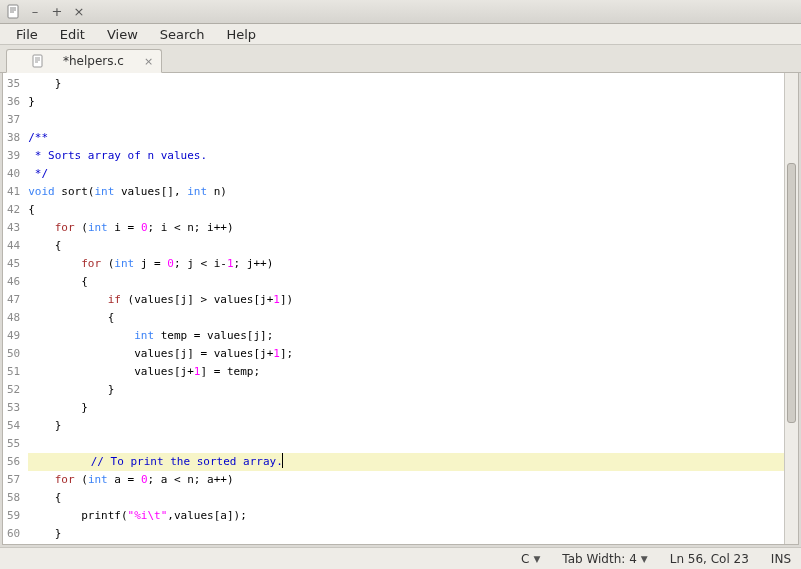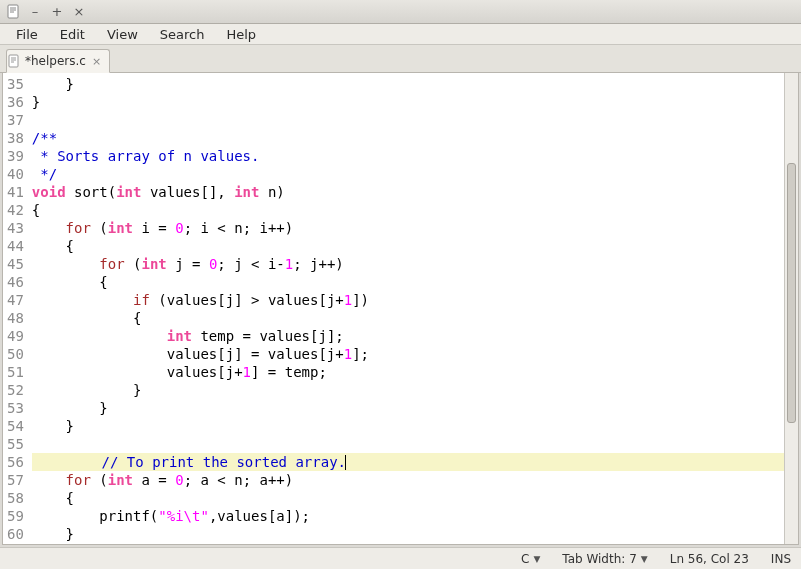--- a/index.html
+++ b/index.html
@@ -70,25 +70,25 @@
   align-items: flex-end;
   padding: 0 6px;
 }
 .tab {
   display: flex;
   align-items: center;
   background: #f5f3ee;
   border: 1px solid #b8b5ae;
   border-bottom: 1px solid #f5f3ee;
   border-radius: 3px 3px 0 0;
-  padding: 4px 6px 4px 0;
+  padding: 4px 6px 4px 24px;
   font-size: 12px;
   color: #333;
   margin-bottom: -1px;
-  gap: 4px;
+  gap: 18px;
 }
 .tab .doc-icon {
   width: 14px; height: 14px;
 }
 .tab .close-x {
   color: #888;
   font-size: 11px;
   cursor: pointer;
   padding: 0 2px;
 }
@@ -99,41 +99,41 @@
   overflow: hidden;
   position: relative;
   border: 1px solid #b8b5ae;
   border-top: none;
   margin: 0 2px 2px 2px;
 }
 .editor {
   flex: 1;
   display: flex;
   font-family: "DejaVu Sans Mono", "Liberation Mono", monospace;
-  font-size: 14px;
+  font-size: 11px;
   line-height: 18px;
   color: #000;
   overflow: hidden;
   white-space: pre;
 }
 .gutter {
   text-align: right;
   color: #8b8b8b;
   padding: 2px 6px 2px 4px;
   user-select: none;
   background: #fff;
 }
 .code {
   padding: 2px 0 2px 2px;
   flex: 1;
 }
 .line { height: 18px; }
 .code .line.hl { background: #f7f5c8; padding-left: 36px; }
 .tok-kw { color: #a52a2a; font-weight: normal; }
-.tok-type { color: #ec4899; font-weight: bold; }
+.tok-type { color: #3b82f6; font-weight: normal; }
 .tok-num { color: #ff00ff; }
 .tok-cmt { color: #0000cd; }
 .tok-str { color: #ff00ff; }
 .scrollbar {
   width: 14px;
   background: #eeece7;
   border-left: 1px solid #c8c6c0;
   position: relative;
 }
 .scroll-thumb {
@@ -218,18 +218,18 @@
     <div class="scroll-thumb"></div>
   </div>
 </div>
 
 <div class="statusbar">
   <span class="sb-item">
     <span>C</span>
     <span class="dd-arrow">▼</span>
   </span>
   <span class="sb-item">
-    <span>Tab Width: 7</span>
+    <span>Tab Width: 4</span>
     <span class="dd-arrow">▼</span>
   </span>
   <span class="sb-item">Ln 56, Col 23</span>
   <span class="sb-item">INS</span>
 </div>
 
 </body></html>

